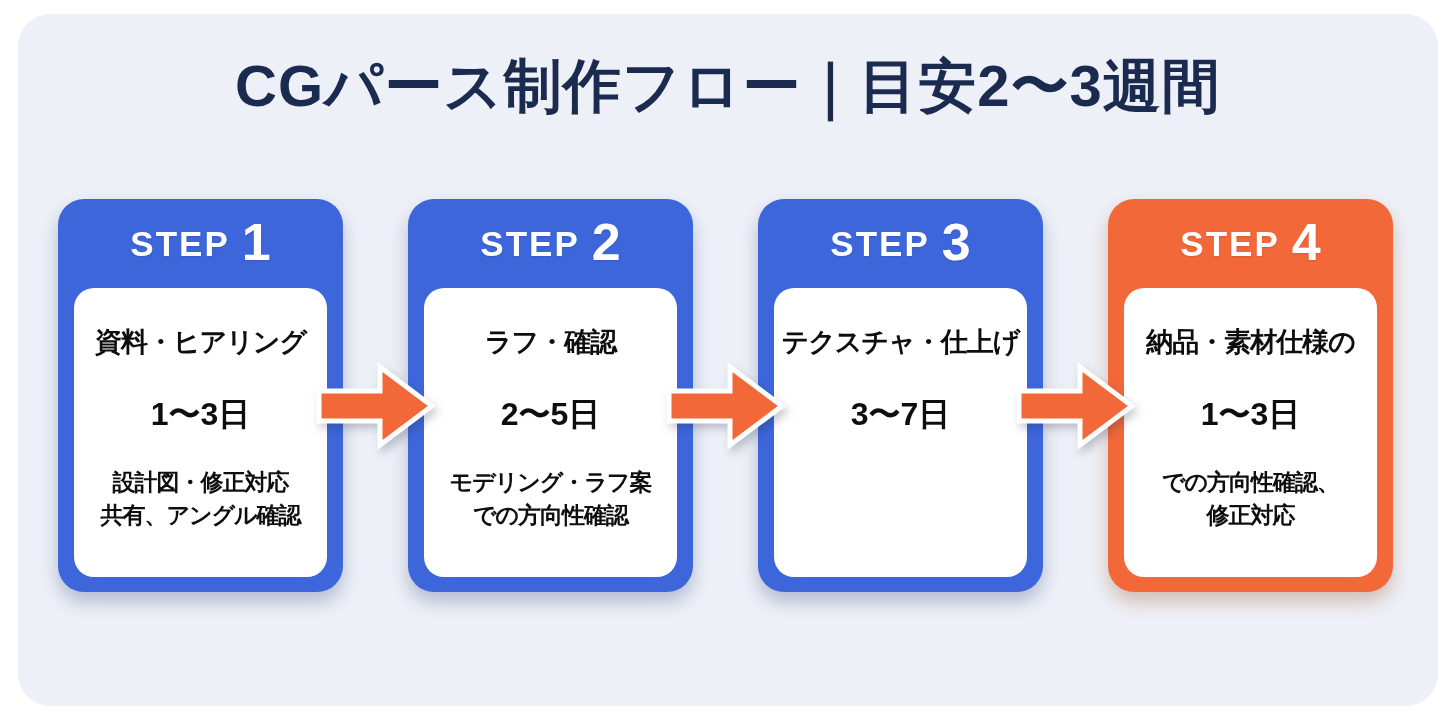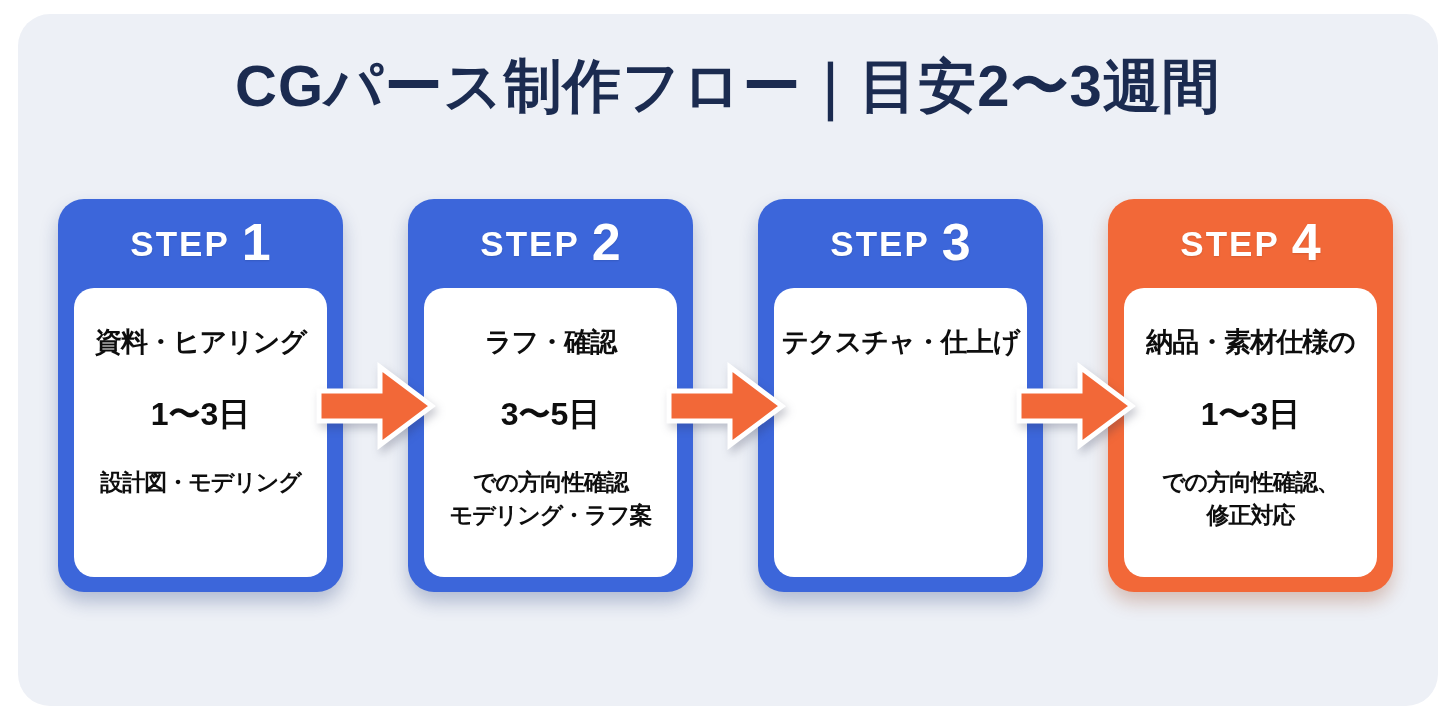--- a/index.html
+++ b/index.html
@@ -111,47 +111,49 @@
 
 <div class="card card-1">
   <div class="step-header">
     <span class="step-label">STEP</span>
     <span class="step-number">1</span>
   </div>
   <div class="inner">
     <div class="card-title">資料・ヒアリング</div>
     <div class="card-duration">1〜3日</div>
     <div class="card-desc">
-      <div>設計図・モデリング</div>
+      <div>設計図・修正対応</div>
+      <div>共有、アングル確認</div>
     </div>
   </div>
 </div>
 
 <div class="card card-2">
   <div class="step-header">
     <span class="step-label">STEP</span>
     <span class="step-number">2</span>
   </div>
   <div class="inner">
     <div class="card-title">ラフ・確認</div>
-    <div class="card-duration">3〜5日</div>
+    <div class="card-duration">2〜5日</div>
     <div class="card-desc">
+      <div>モデリング・ラフ案</div>
       <div>での方向性確認</div>
-      <div>モデリング・ラフ案</div>
     </div>
   </div>
 </div>
 
 <div class="card card-3">
   <div class="step-header">
     <span class="step-label">STEP</span>
     <span class="step-number">3</span>
   </div>
   <div class="inner">
     <div class="card-title">テクスチャ・仕上げ</div>
+    <div class="card-duration">3〜7日</div>
   </div>
 </div>
 
 <div class="card card-4 orange">
   <div class="step-header">
     <span class="step-label">STEP</span>
     <span class="step-number">4</span>
   </div>
   <div class="inner">
     <div class="card-title">納品・素材仕様の</div>

